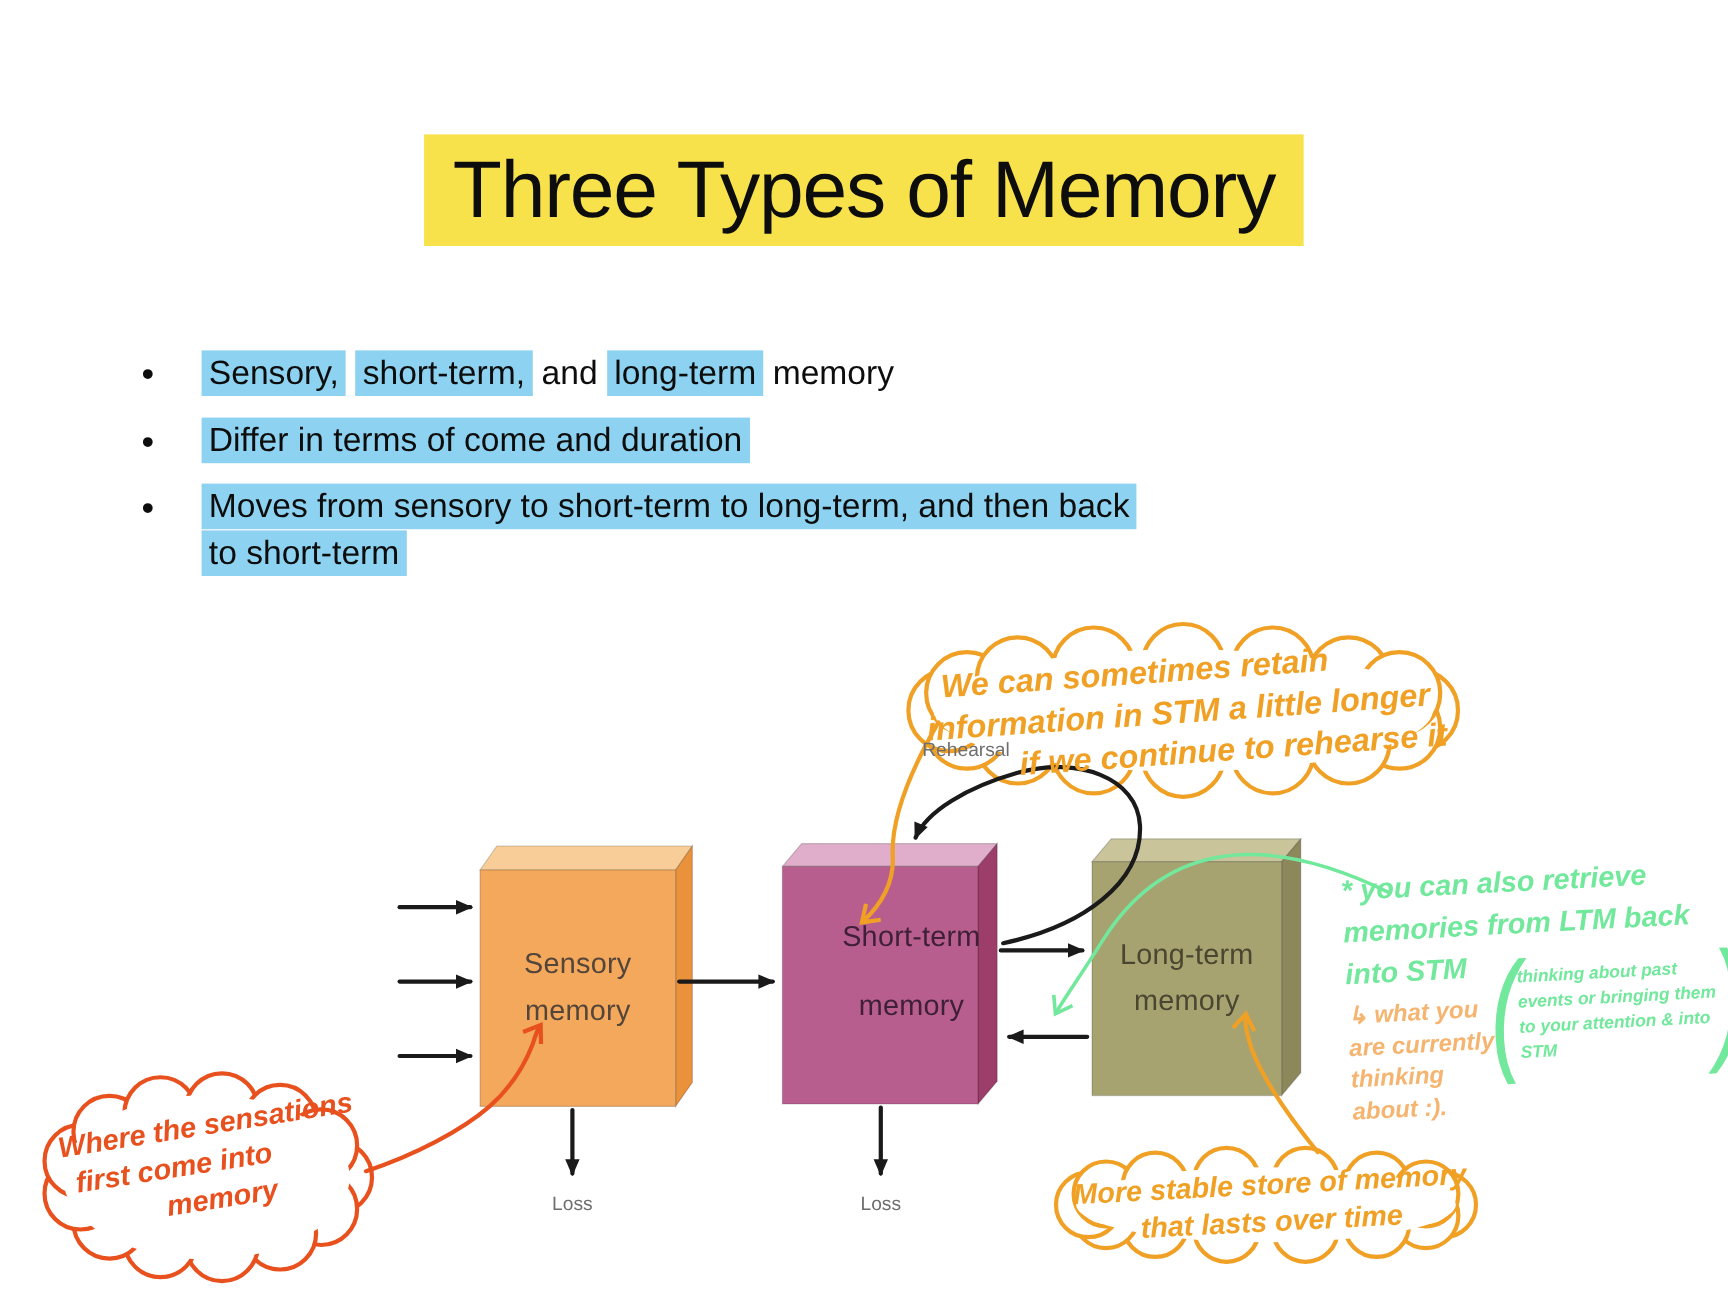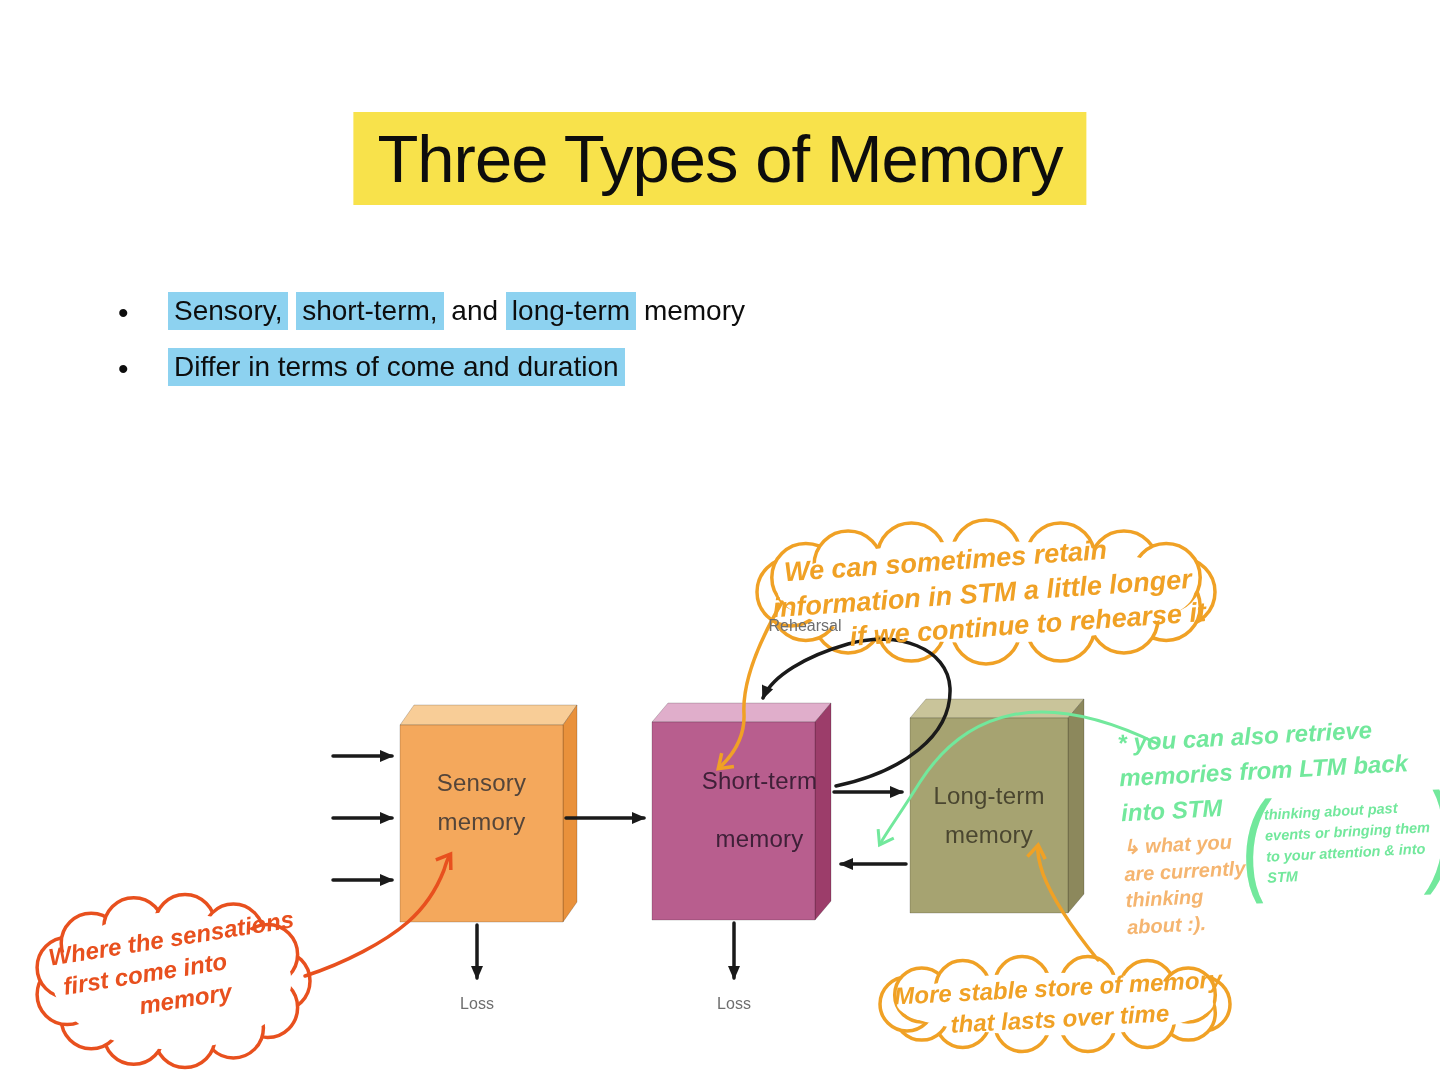--- a/index.html
+++ b/index.html
@@ -64,20 +64,21 @@
 </head>
 <body>
 
 <div class="slide">
 
   <div class="title">Three Types of Memory</div>
 
   <ul class="bullets">
     <li><span class="hl">Sensory,</span> <span class="hl">short-term,</span> <span>and</span> <span class="hl">long-term</span> <span>memory</span></li>
     <li><span class="hl">Differ in terms of come and duration</span></li>
+    <li class="b3"><span class="hl">Moves from sensory to short-term to long-term, and then back</span><br><span class="hl">to short-term</span></li>
   </ul>
 
   <svg class="overlay" width="1440" height="1080" viewBox="0 0 1440 1080">
     <defs>
       <marker id="mBlack" markerUnits="userSpaceOnUse" markerWidth="18" markerHeight="14" refX="13" refY="7" orient="auto">
         <path d="M1,1 L15,7 L1,13 Z" class="mk-black"></path>
       </marker>
       <marker id="mGold" markerUnits="userSpaceOnUse" markerWidth="26" markerHeight="24" refX="15" refY="12" orient="auto">
         <path d="M3,3 L16,12 L3,21" fill="none" stroke-width="3.5" class="st-gold"></path>
       </marker>
@@ -171,21 +172,21 @@
     </g>
 
     <g>
       <path class="hand st-gold" d="M782,602 C760,640 742,680 744,714 C745,738 733,755 719,768" marker-end="url(#mGold)"></path>
       <path class="hand st-green" style="stroke-width:3" d="M1158,744 C1040,686 965,712 920,782 C900,814 888,830 880,844" marker-end="url(#mGreen)"></path>
       <path class="hand st-red" d="M305,976 C345,963 385,942 408,922 C425,907 437,888 444,870 C446,863 448,858 450,855" marker-end="url(#mRed)"></path>
       <path class="hand st-gold" d="M1098,960 C1072,928 1052,898 1043,874 C1039,862 1037,853 1038,846" marker-end="url(#mGold)"></path>
     </g>
   </svg>
 
-  <div class="boxlabel sen" style="left:400px;top:704px;width:163px;height:197px;">
+  <div class="boxlabel sen" style="left:400px;top:725px;width:163px;height:197px;">
     <span>Sensory</span>
     <span>memory</span>
   </div>
   <div class="boxlabel sho" style="left:678px;top:722px;width:163px;height:176px;gap:20px;">
     <span>Short-term</span>
     <span>memory</span>
   </div>
   <div class="boxlabel lon" style="left:910px;top:718px;width:158px;height:195px;">
     <span>Long-term</span>
     <span>memory</span>

